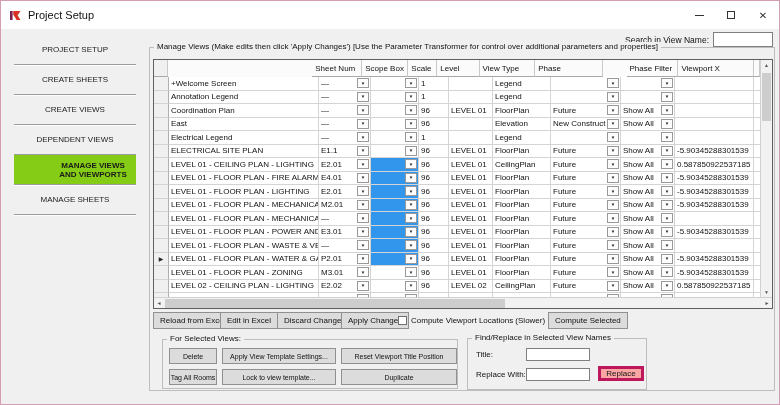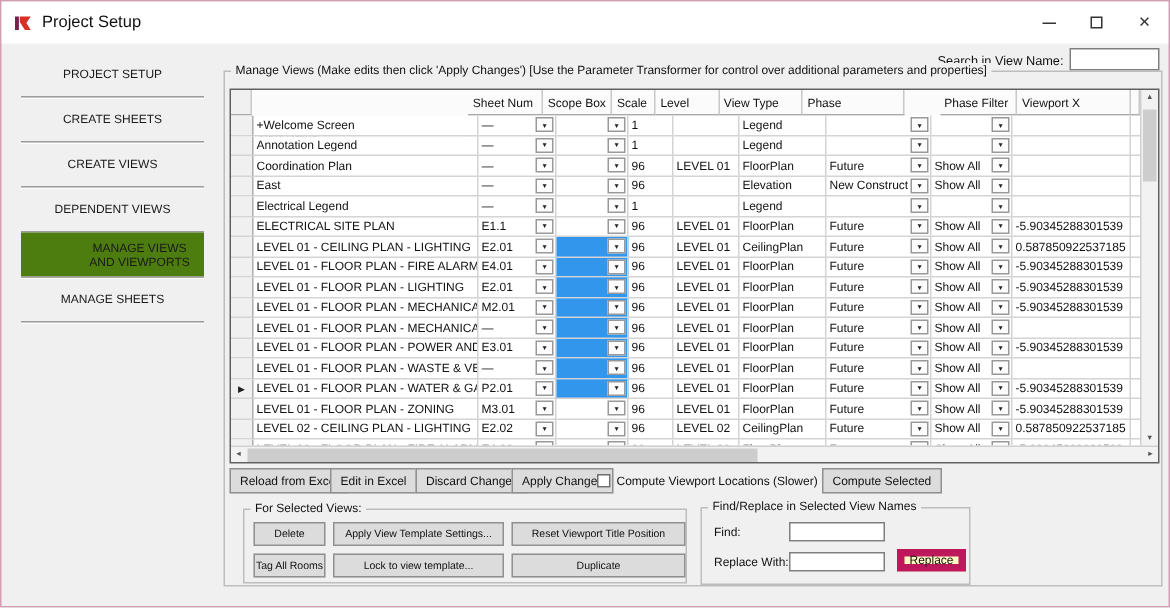--- a/index.html
+++ b/index.html
@@ -9,21 +9,21 @@
   .titlebar{position:absolute;top:0;left:0;right:0;height:28px;background:#ffffff;display:flex;align-items:center;}
   .appicon{margin-left:8px;width:13px;height:13px;}
   .title{margin-left:6px;font-size:11px;color:#111;}
   .wc{margin-left:auto;display:flex;height:100%;}
   .wcb{width:32px;height:100%;display:flex;align-items:center;justify-content:center;color:#333;font-size:10px;cursor:default;}
   .minline{display:block;width:9px;height:1px;background:#333;}
   .maxbox{display:block;width:8px;height:8px;border:1px solid #333;}
   
   .sidebar{position:absolute;left:13px;top:34px;width:122px;}
   .nav-item{height:30px;display:flex;align-items:center;justify-content:center;text-align:center;font-size:8px;color:#1a1a1a;border-bottom:1px solid #9c9c9c;box-shadow:0 1px 0 #fdfdfd;padding:0 4px;line-height:9px;}
-  .nav-item.active{background:#4d7c0f;font-weight:normal;padding-left:40px;}
+  .nav-item.active{background:#84cc16;font-weight:bold;padding-left:40px;}
   
   .searchrow{position:absolute;top:31px;left:540px;width:232px;display:flex;align-items:center;justify-content:flex-end;gap:4px;font-size:8.5px;color:#111;}
   .tinput{border:1px solid #7f7f7f;background:#fff;height:15px;font-size:8px;padding:0 2px;font-family:"Liberation Sans",sans-serif;}
   .searchrow .tinput{width:60px;}
   
   .gbox{position:absolute;border:1px solid #bdbdbd;}
   .gbox-label{position:absolute;top:-6px;left:4px;background:#f0f0f0;padding:0 3px;font-size:8px;color:#111;white-space:nowrap;}
   .main{left:148px;top:46px;width:626px;height:344px;}
   
   .grid{position:absolute;left:3px;top:11px;width:620px;height:250px;border:1px solid #5f5f5f;background:#fff;}
@@ -56,21 +56,21 @@
   
   .sel{left:12px;top:291px;width:296px;height:50px;}
   .fr{left:317px;top:290px;width:180px;height:52px;}
   .gb-row{position:absolute;left:6px;display:flex;gap:5px;}
   .gb-row.r1{top:8px;}
   .gb-row.r2{top:29px;}
   .gbtn{height:16px;background:#dcdcdc;border:1px solid #909090;font-size:7px;color:#111;display:flex;align-items:center;justify-content:center;font-family:"Liberation Sans",sans-serif;white-space:nowrap;overflow:hidden;padding:0 2px;}
   .gw1{width:48px;}.gw2{width:114px;}.gw3{width:116px;}
   .frlabel{position:absolute;left:8px;font-size:8px;color:#111;}
   .frin{position:absolute;left:58px;width:64px;height:13px;}
-  .repbtn{position:absolute;left:130px;top:27px;width:46px;height:15px;background:#fef9c3;border:5px solid #be185d;font-size:8px;color:#111;display:flex;align-items:center;justify-content:center;font-family:"Liberation Sans",sans-serif;}
+  .repbtn{position:absolute;left:130px;top:27px;width:46px;height:15px;background:#fca5a5;border:3px solid #be185d;font-size:8px;color:#111;display:flex;align-items:center;justify-content:center;font-family:"Liberation Sans",sans-serif;}
 </style>
 </head>
 <body>
 
 <div class="window">
 
   <div class="titlebar">
     <svg class="appicon" viewBox="0 0 13 13">
       <rect x="1" y="2" width="2.6" height="9" fill="#7a2050"></rect>
       <path d="M4.2 2 L11.5 2 L8.6 6.3 L11.5 11 L7.6 11 L4.2 5.6 Z" fill="#d93025"></path>
@@ -779,21 +779,21 @@
       </div>
       <div class="gb-row r2">
         <button class="gbtn gw1">Tag All Rooms</button>
         <button class="gbtn gw2">Lock to view template...</button>
         <button class="gbtn gw3">Duplicate</button>
       </div>
     </div>
 
     <div class="gbox fr">
       <span class="gbox-label">Find/Replace in Selected View Names</span>
-      <span class="frlabel" style="top:11px;">Find:</span>
+      <span class="frlabel" style="top:11px;">Title:</span>
       <input class="tinput frin" style="top: 9px;" value="">
       <span class="frlabel" style="top:31px;">Replace With:</span>
       <input class="tinput frin" style="top: 29px;" value="">
       <button class="repbtn">Replace</button>
     </div>
   </div>
 
 </div>
 
 </body></html>

